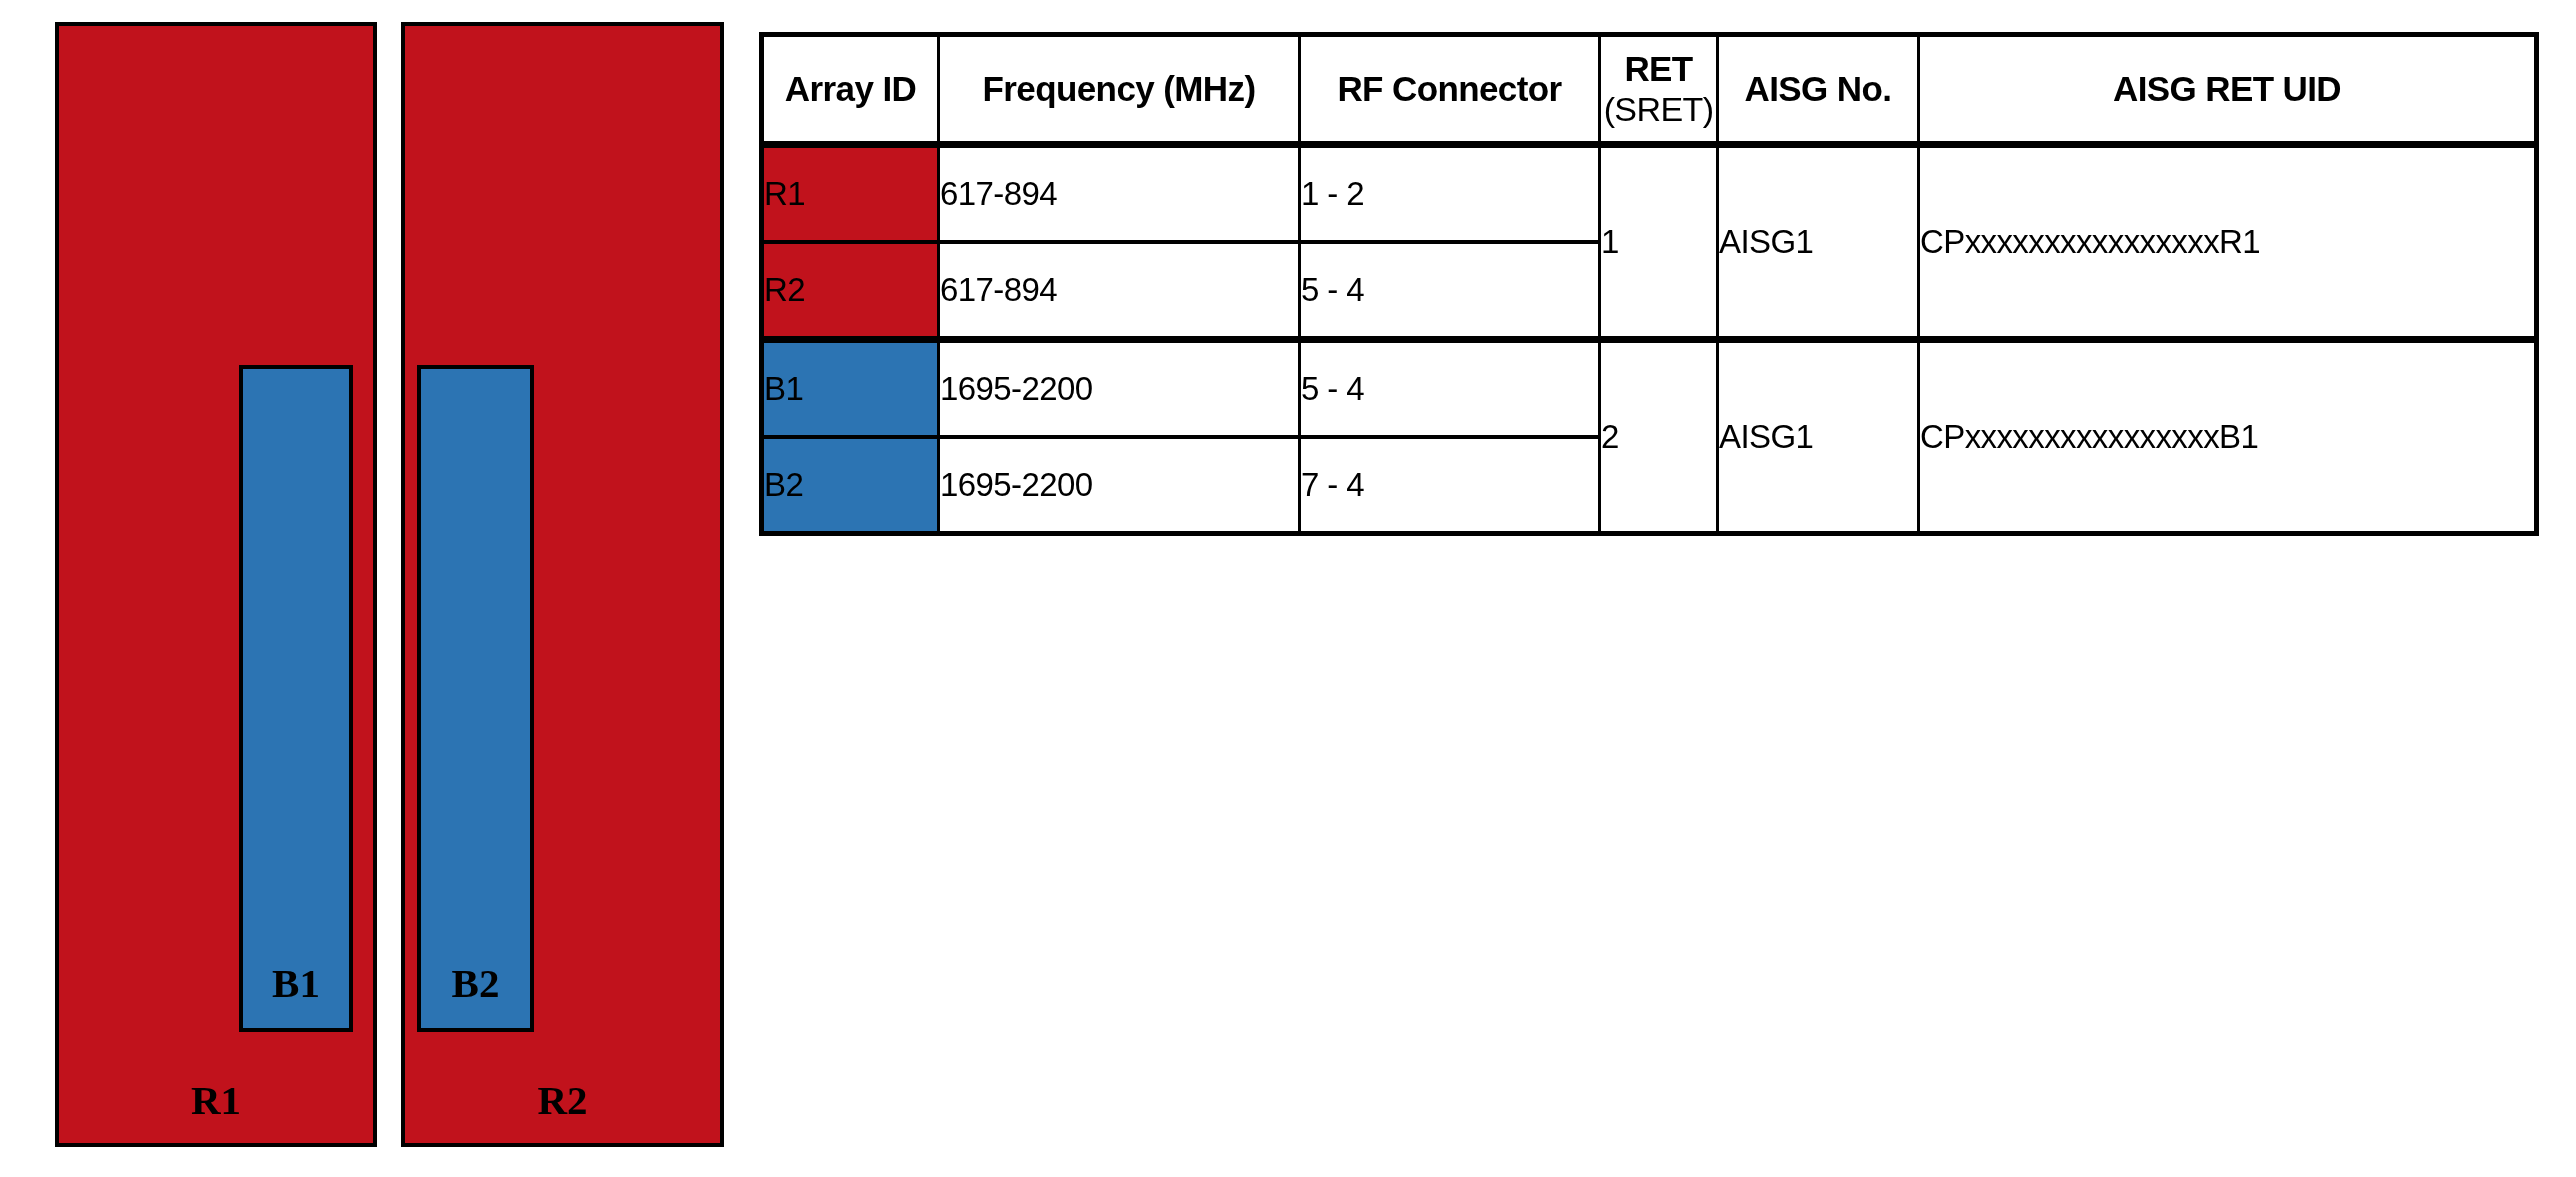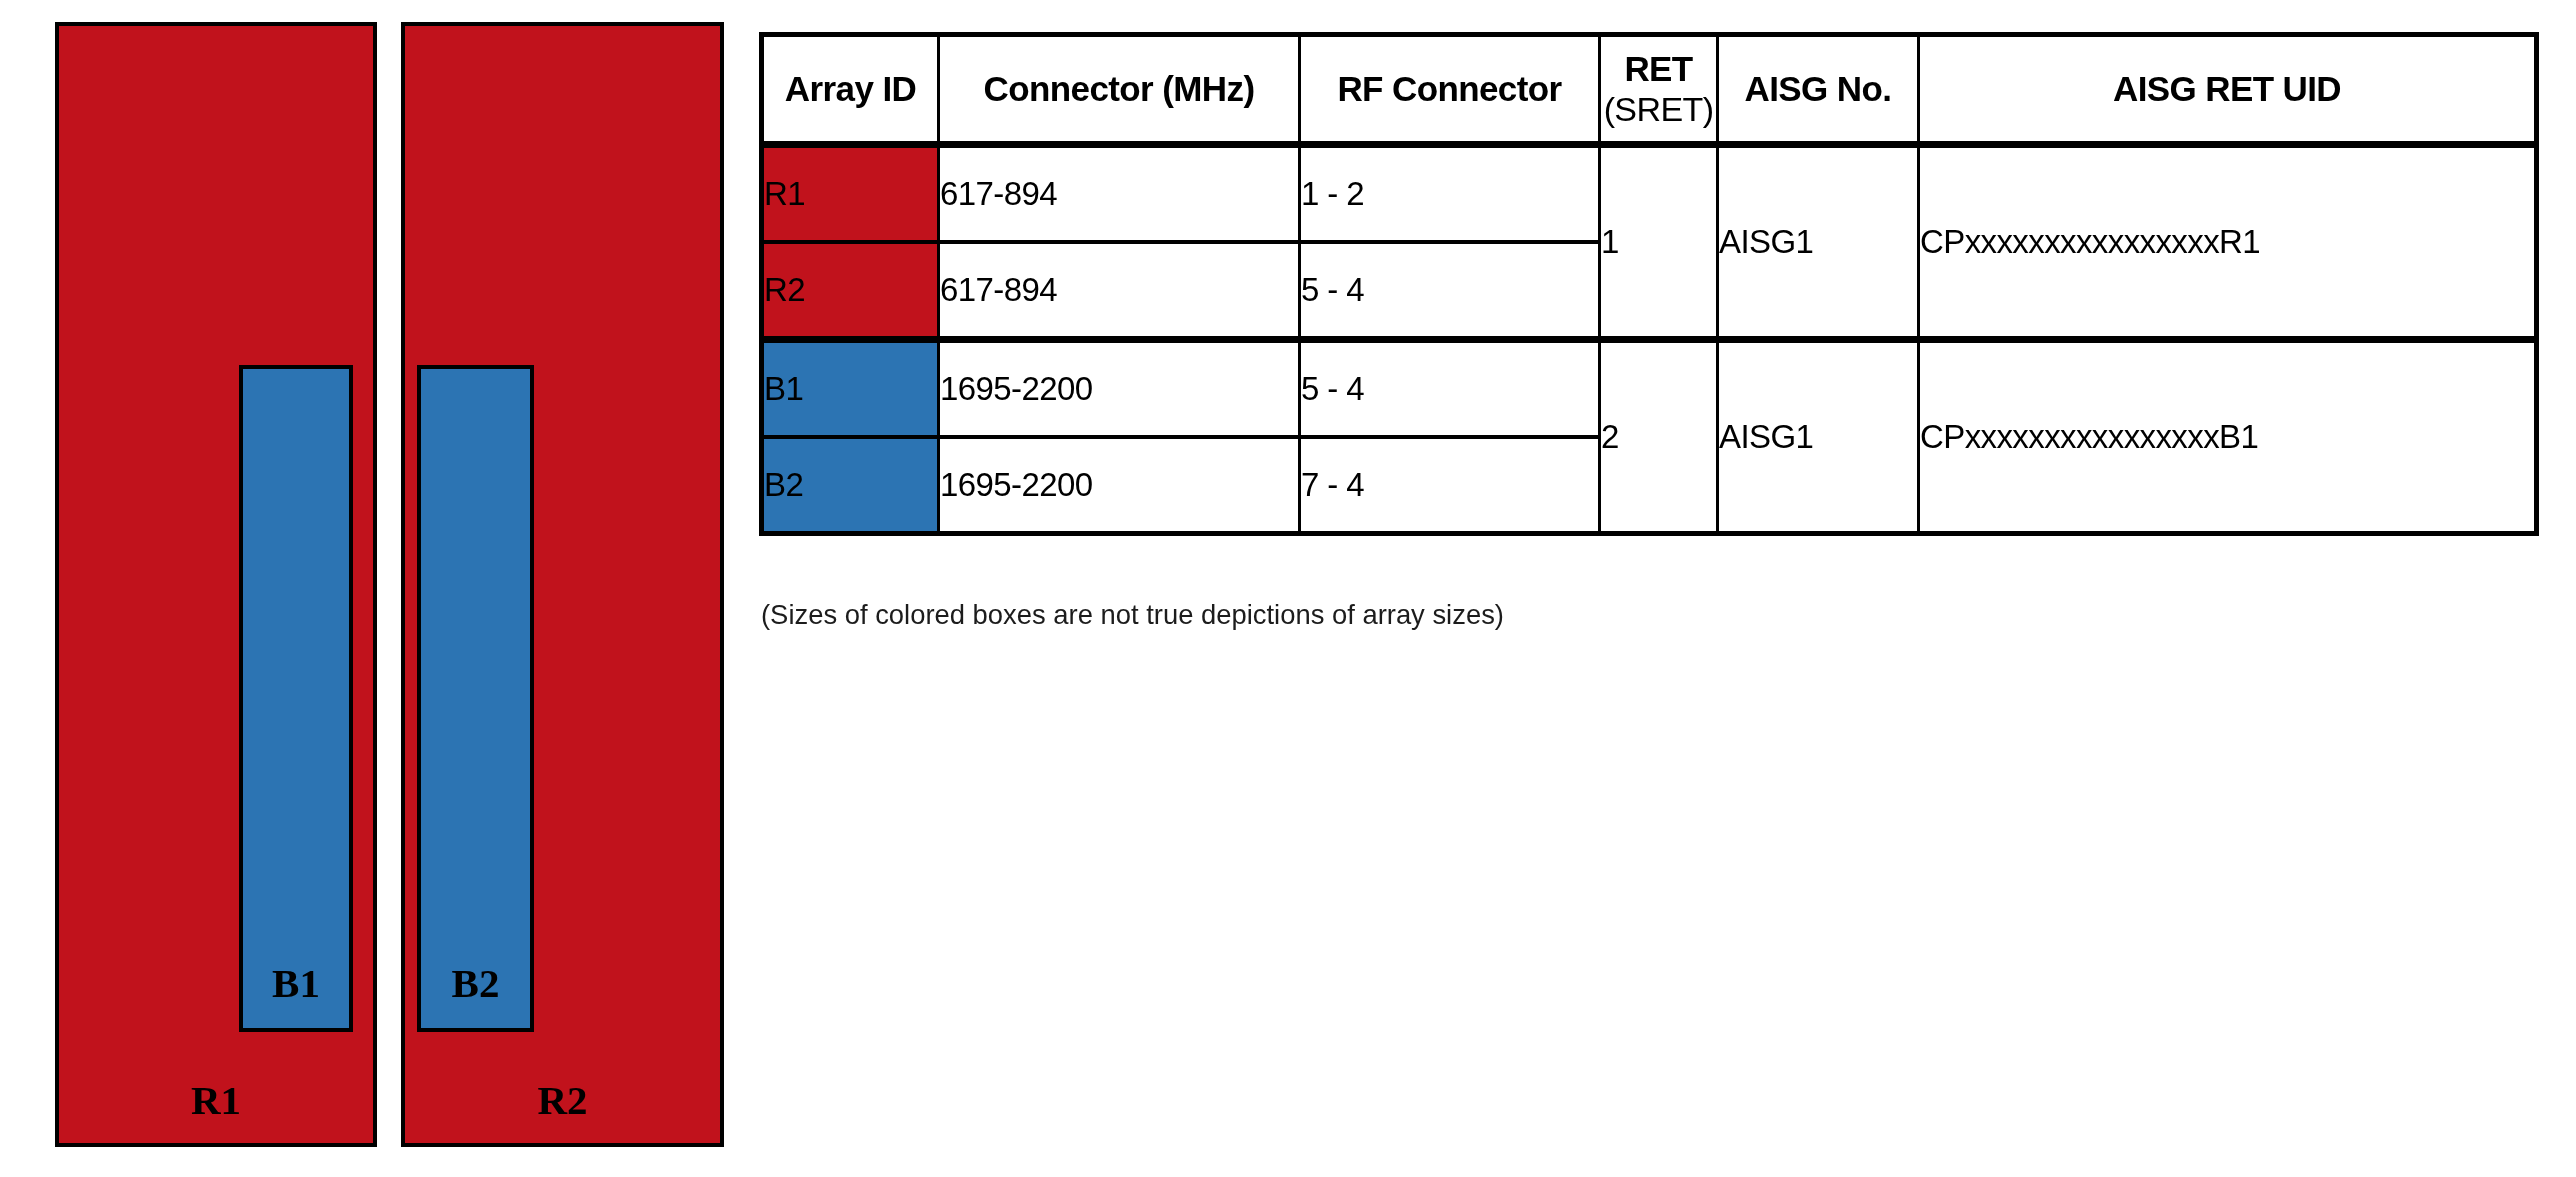--- a/index.html
+++ b/index.html
@@ -71,21 +71,21 @@
       <col style="width:177px">
       <col style="width:361px">
       <col style="width:300px">
       <col style="width:118px">
       <col style="width:201px">
       <col style="width:618px">
     </colgroup>
     <thead>
       <tr>
         <th>Array ID</th>
-        <th>Connector (MHz)</th>
+        <th>Frequency (MHz)</th>
         <th>RF Connector</th>
         <th>
           <span>RET</span>
           <span class="sret">(SRET)</span>
         </th>
         <th>AISG No.</th>
         <th>AISG RET UID</th>
       </tr>
     </thead>
     <tbody>
@@ -111,16 +111,15 @@
         <td rowspan="2">CPxxxxxxxxxxxxxxxxB1</td>
       </tr>
       <tr>
         <td style="background-color: rgb(44, 116, 179);">B2</td>
         <td>1695-2200</td>
         <td>7 - 4</td>
       </tr>
     </tbody>
   </table>
 
-  <div class="note">(Sizes of colored boxes are not true depictions of array sizes)</div>
 
 </div>
 
 
 </body></html>

